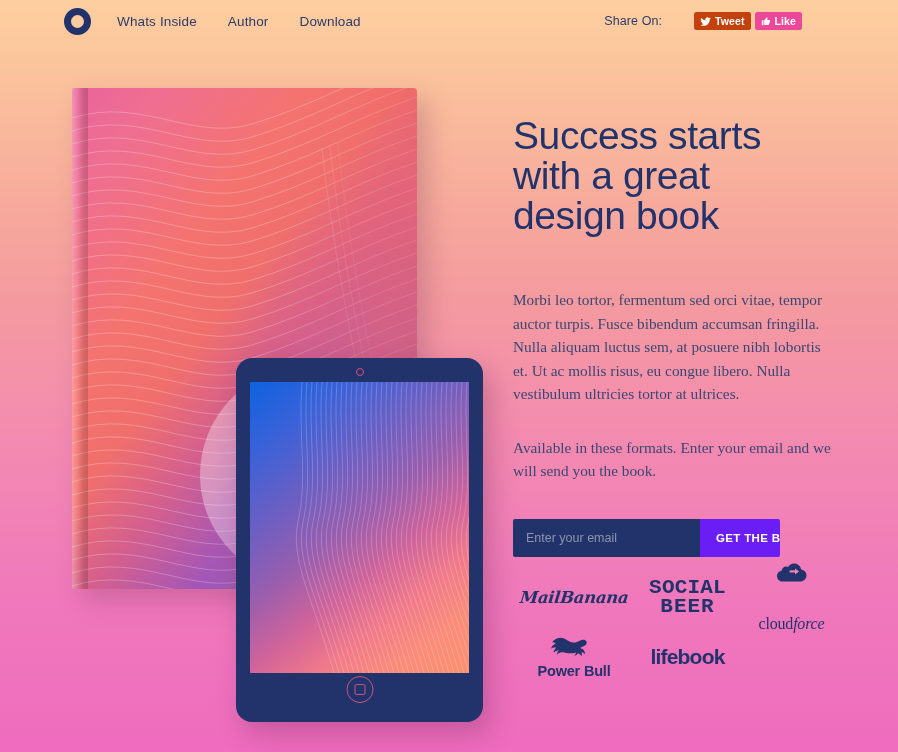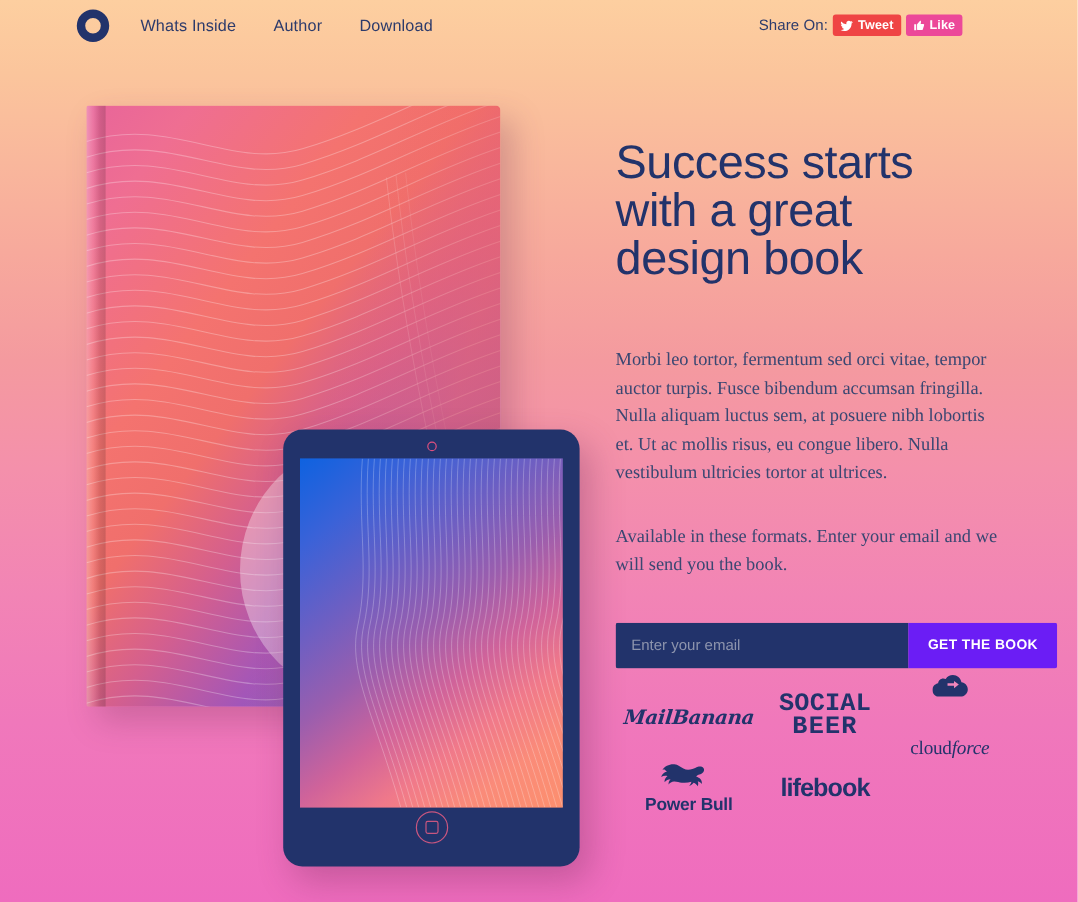--- a/index.html
+++ b/index.html
@@ -79,21 +79,21 @@
     height: 18px;
     padding: 0 6px;
     border-radius: 2.5px;
     color: #ffffff;
     font-size: 10.5px;
     font-weight: bold;
     letter-spacing: 0.1px;
     text-decoration: none;
     line-height: 1;
   }
-  .share-btn.tweet { background: #ef4444; }
+  .share-btn.tweet { background: #c2410c; margin-left: 28px; }
   .share-btn.like  { background: #ec4899; }
   .share-btn svg { display: block; }
 
   
   .visual {
     position: absolute;
     left: 0;
     top: 0;
     width: 500px;
     height: 752px;
@@ -258,21 +258,21 @@
     width: 318px;
   }
 
   .body-copy.second {
     margin-top: 30px;
   }
 
   .signup {
     margin-top: 36px;
     display: flex;
-    width: 368px;
+    width: 267px;
     height: 38px;
     border-radius: 2px;
     overflow: hidden;
   }
 
   .email-input {
     flex: 1 1 auto;
     border: 0;
     outline: 0;
     background: #22336b;

